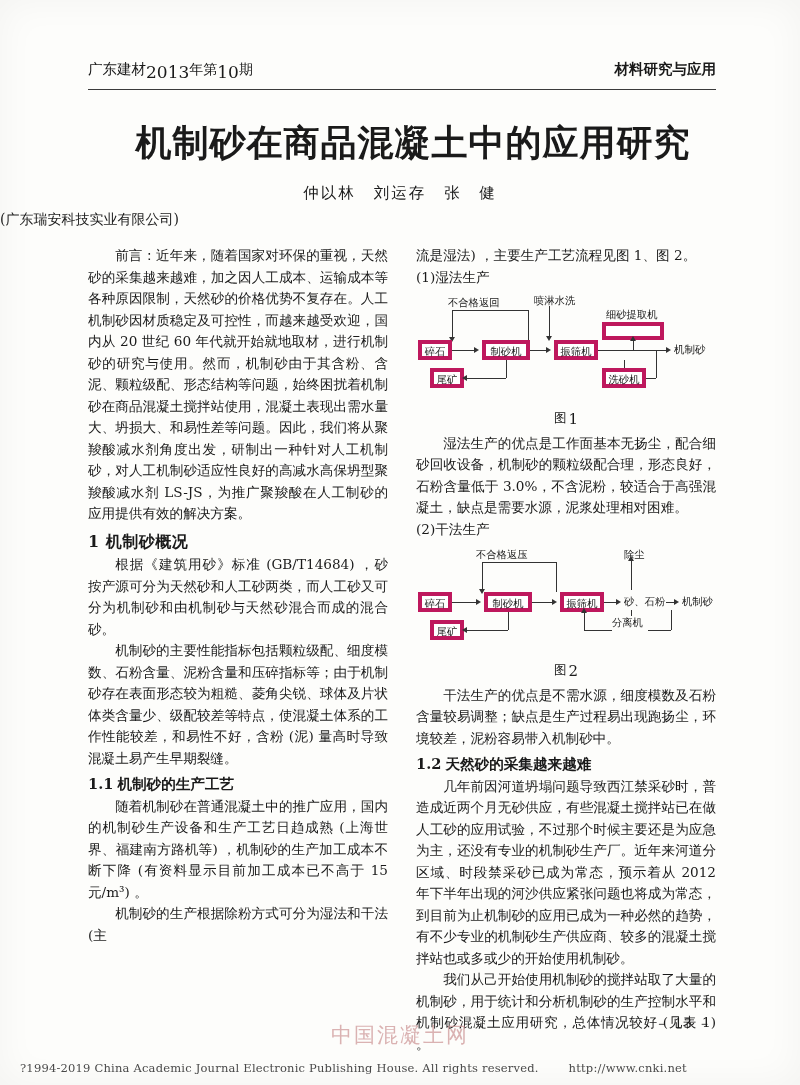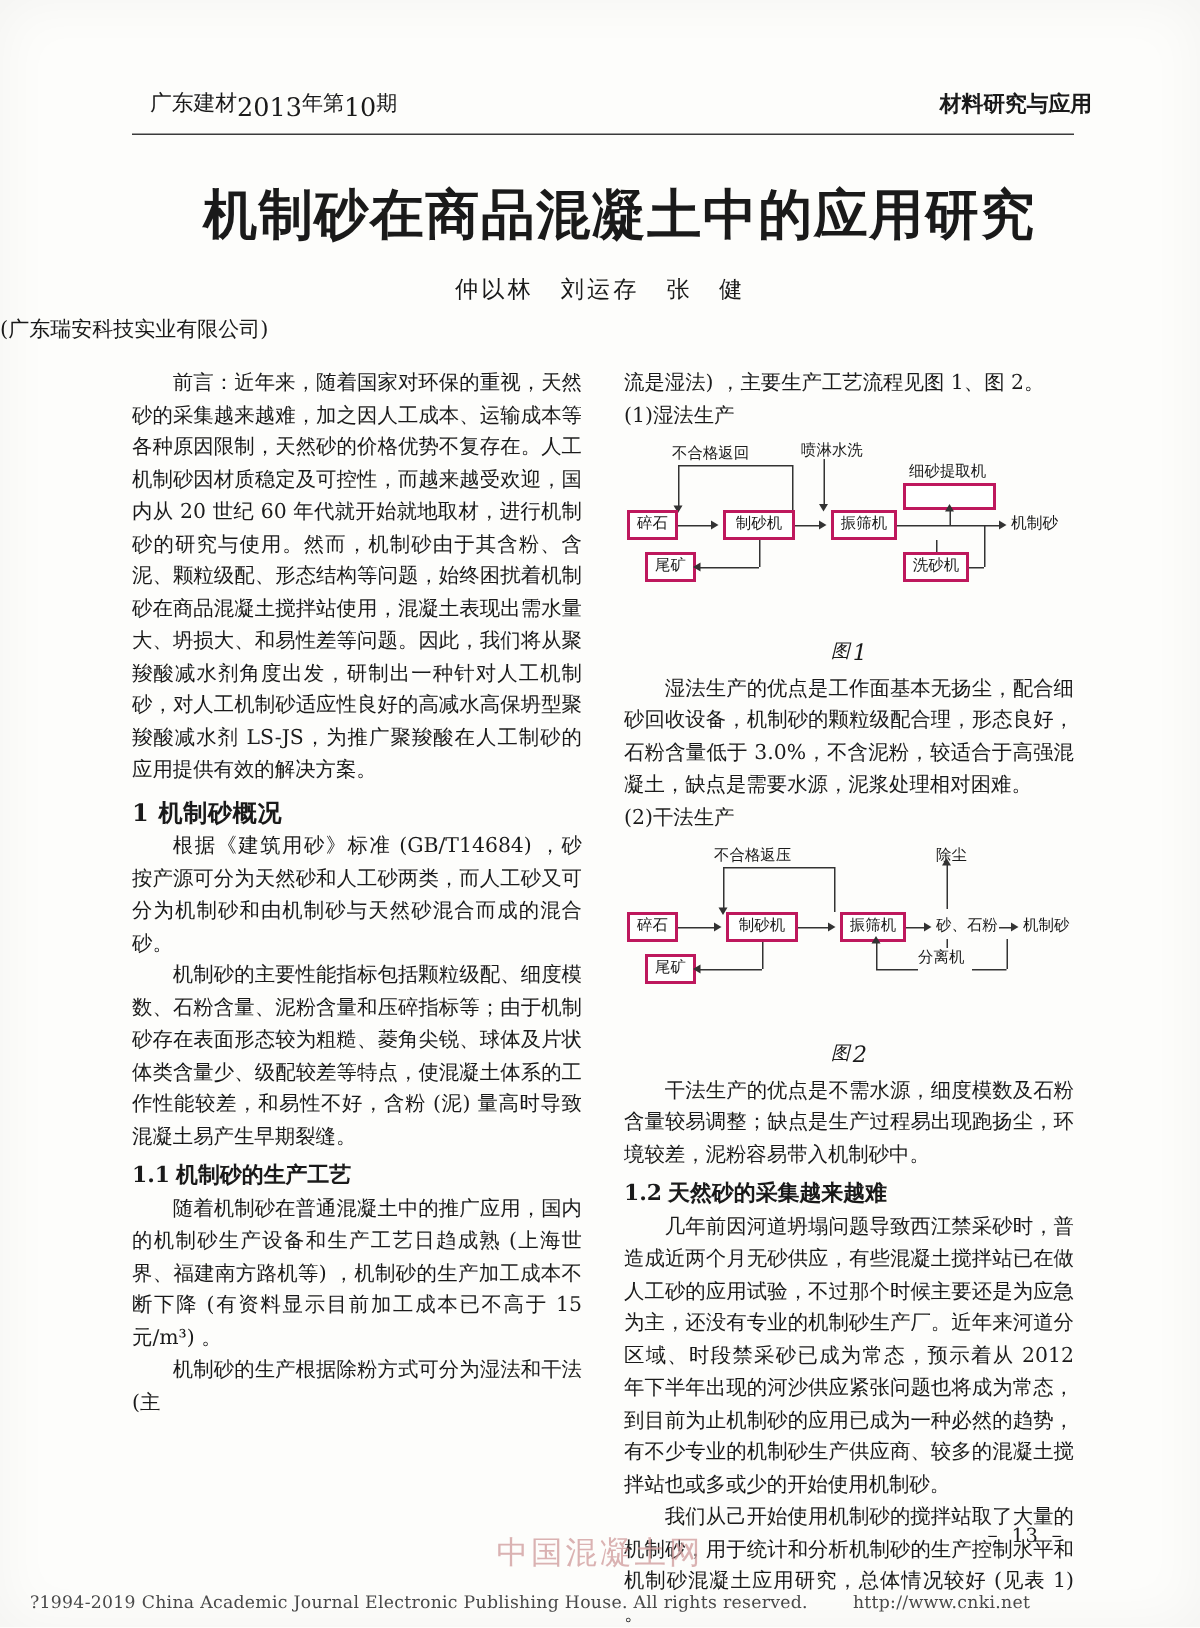--- a/index.html
+++ b/index.html
@@ -23,21 +23,20 @@
     background: #fdfdfb;
   }
 
   
   .runhead {
     position: absolute;
     left: 88px;
     top: 58px;
     width: 628px;
     height: 30px;
-    margin-left: 12px;
   }
   .runhead-left {
     position: absolute;
     left: 0; top: 0;
     font-size: 14.5px;
     letter-spacing: 0px;
     white-space: nowrap;
   }
   .runhead-left .jname { font-size: 14.5px; }
   .runhead-left .year {
@@ -155,21 +154,21 @@
     line-height: 12px;
   }
   .fig .lbl {
     position: absolute;
     white-space: nowrap;
     font-size: 10.3px;
     letter-spacing: 0px;
   }
   .fig .bx {
     position: absolute;
-    border: 2px solid #be185d;
+    border: 4px solid #be185d;
     background: #fff;
     font-size: 10.3px;
     text-align: center;
     line-height: 1.05;
     padding: 2px 1px;
     box-sizing: border-box;
     white-space: nowrap;
   }
   .fig .hline {
     position: absolute;
@@ -206,23 +205,22 @@
     position: absolute;
     width: 0; height: 0;
     border-bottom: 5px solid #333;
     border-left: 3.2px solid transparent;
     border-right: 3.2px solid transparent;
   }
   .figcap {
     width: 300px;
     text-align: center;
     font-size: 12.5px;
-    margin-top: 19px;
+    margin-top: 3px;
     margin-bottom: 4px;
-    font-style: italic;
   }
   .figcap .n {
     font-family: "DejaVu Serif", serif;
     font-size: 15px;
     position: relative;
     top: 2px;
     padding-left: 2px;
   }
 
   

